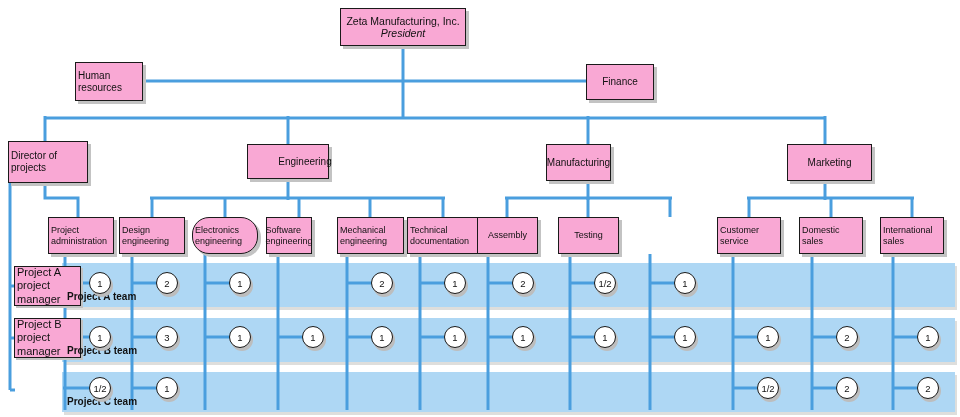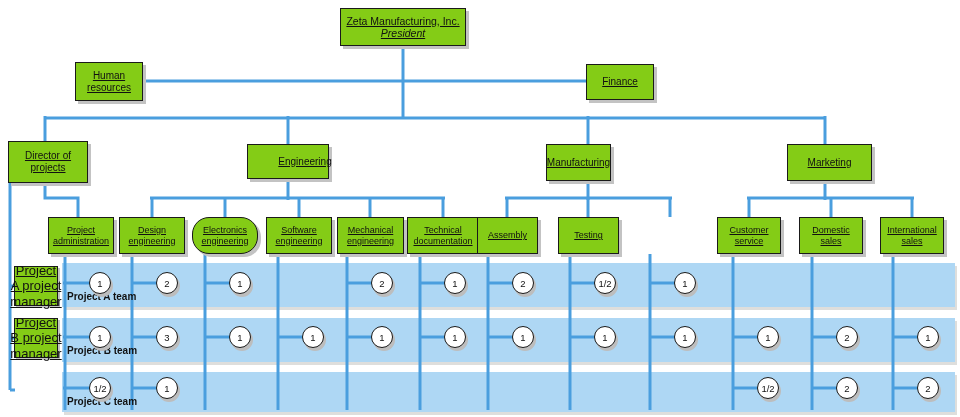--- a/index.html
+++ b/index.html
@@ -14,49 +14,49 @@
 
   .band{position:absolute;left:62px;width:893px;background:var(--band);
         box-shadow:2px 3px 0 #dededc;z-index:1;}
   #band-a{top:263px;height:44px;}
   #band-b{top:318px;height:44px;}
   #band-c{top:372px;height:40px;}
 
   svg.lines{position:absolute;left:0;top:0;width:960px;height:417px;z-index:2;}
   svg.lines line, svg.lines polyline{stroke:var(--line);stroke-width:3;fill:none;}
 
-  .box{position:absolute;background:#84cc16;border:1.3px solid var(--box-border);
+  .box{position:absolute;background:#f9a8d4;border:1.3px solid var(--box-border);
        box-shadow:3px 3px 0 var(--shadow);display:flex;align-items:center;justify-content:center;
-       text-align:center;line-height:1.18;box-sizing:border-box;padding:2px;z-index:3;text-decoration:underline;}
+       line-height:1.18;box-sizing:border-box;padding:2px;z-index:3;}
   .lvl1{left:340px;top:8px;width:126px;height:38px;flex-direction:column;font-size:10.5px;}
   .lvl1 .role{font-style:italic;}
   .staff{font-size:10px;}
   #hr-box{left:75px;top:62px;width:68px;height:39px;}
   #finance-box{left:586px;top:64px;width:68px;height:36px;}
   .lvl2{font-size:10px;}
   #director-box{left:8px;top:141px;width:80px;height:42px;}
   #engineering-box{left:247px;top:144px;width:82px;height:35px;padding-left:36px;}
   #manufacturing-box{left:546px;top:144px;width:65px;height:37px;}
   #marketing-box{left:787px;top:144px;width:85px;height:37px;}
 
   .dept{top:217px;height:37px;font-size:9px;}
   #dept-1{left:48px;width:66px;}
   #dept-2{left:119px;width:66px;}
   #dept-3{left:192px;width:66px;border-radius:17px;}
-  #dept-4{left:266px;width:66px;}
+  #dept-4{left:266px;width:46px;}
   #dept-5{left:337px;width:67px;}
   #dept-6{left:407px;width:72px;}
   #dept-7{left:477px;width:61px;}
   #dept-8{left:558px;width:61px;}
   #dept-9{left:640px;width:61px;}
   #dept-10{left:717px;width:64px;}
   #dept-11{left:799px;width:64px;}
   #dept-12{left:880px;width:64px;}
 
-  .mgr{left:14px;width:44px;height:40px;font-size:13px;line-height:1.2;
+  .mgr{left:14px;width:67px;height:40px;font-size:11px;line-height:1.2;
        box-shadow:2px 2px 0 var(--shadow);}
   #mgr-a{top:266px;}
   #mgr-b{top:318px;}
   #mgr-c{top:370px;}
 
   .team-label{position:absolute;left:67px;font-size:10px;font-weight:bold;z-index:3;}
   #team-a{top:291px;}
   #team-b{top:345px;}
   #team-c{top:396px;}
 

